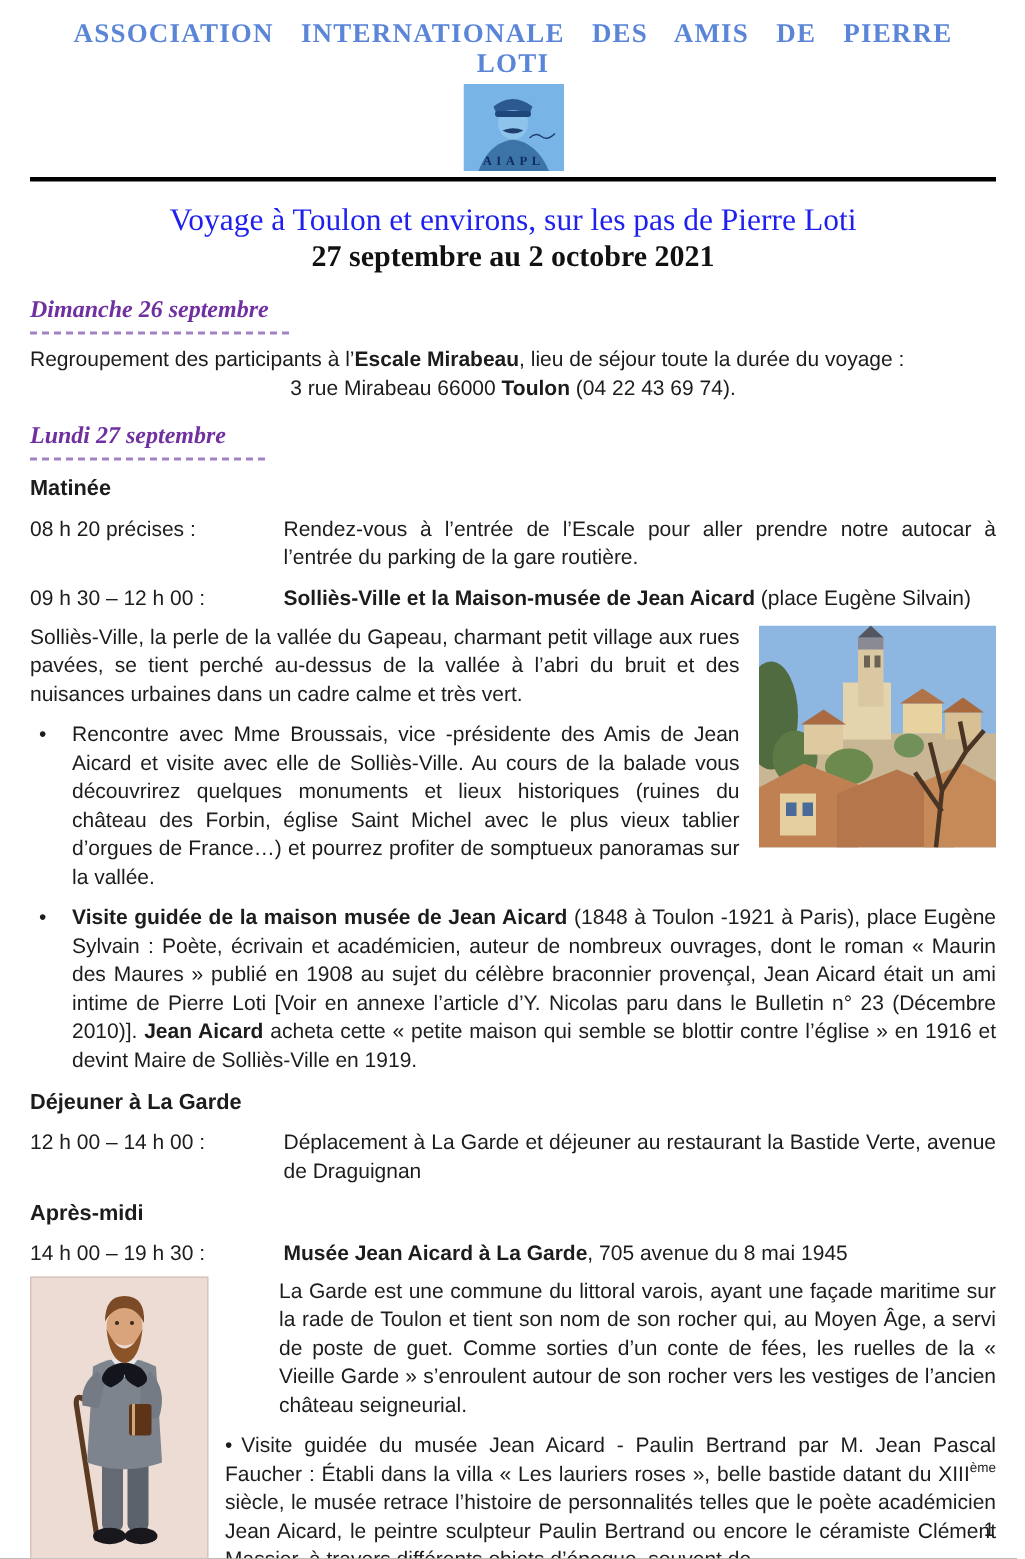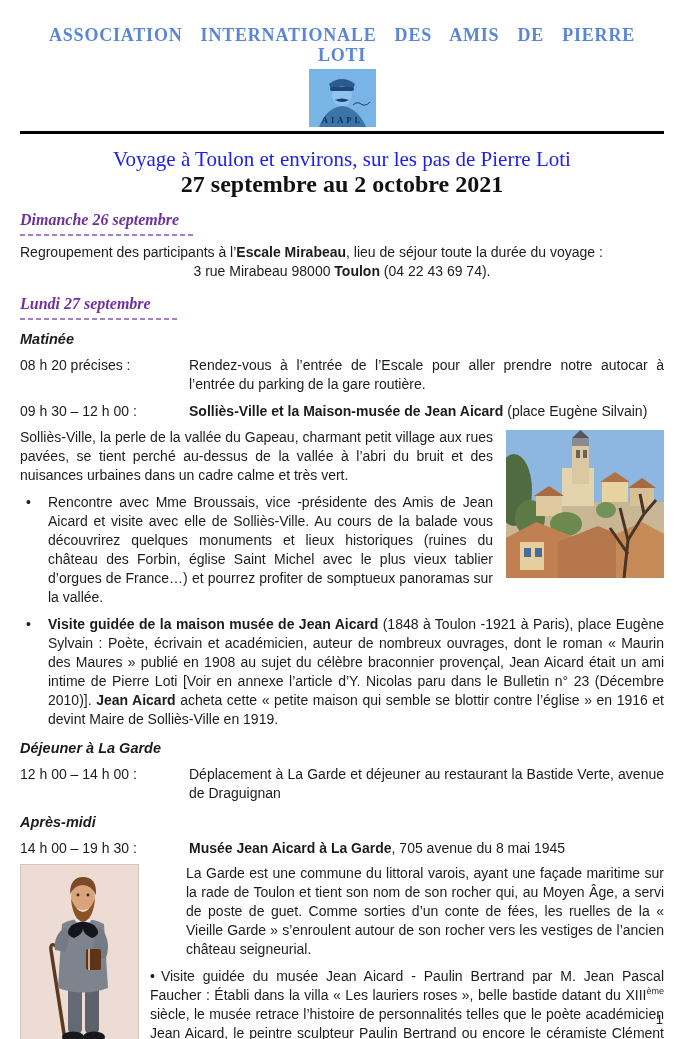--- a/index.html
+++ b/index.html
@@ -1,55 +1,55 @@
 <!DOCTYPE html>
 <html lang="fr"><head>
 <meta charset="utf-8">
 <style>
   * { margin:0; padding:0; box-sizing:border-box; }
   html,body { background:#888; }
   body { width:683px; margin:0 auto; font-family:"Liberation Sans",sans-serif; }
   .page {
     position:relative; width:683px; height:1039px; background:#ffffff;
-    padding:25px 19px 0 20px; overflow:hidden; color:#1c1c1c;
+    padding:12px 19px 0 20px; overflow:hidden; color:#1c1c1c;
     font-size:14px; line-height:19px;
   }
   
   .org-name {
     max-width:586px; margin:0 auto;
     font-family:"Liberation Serif",serif; font-weight:bold;
     font-size:18px; line-height:20px; letter-spacing:.8px; word-spacing:9px;
     color:#5b86d8; text-align:justify; text-align-last:center;
   }
   .logo-wrap { text-align:center; margin-top:4px; height:58px; }
   .rule { border:none; border-top:3px solid #000; margin-top:4px; }
   .title-main {
     margin-top:13px; text-align:center; font-family:"Liberation Serif",serif;
     font-weight:normal; font-size:21px; line-height:25px; color:#2020ee;
   }
   .title-dates {
     text-align:center; font-family:"Liberation Serif",serif;
-    font-weight:bold; font-size:24px; line-height:25px; color:#111;
+    font-weight:bold; font-size:20px; line-height:25px; color:#111;
   }
   
   .day-heading {
     margin-top:12px; font-family:"Liberation Serif",serif;
     font-weight:bold; font-style:italic; font-size:16px; line-height:21px;
     color:#7030a0;
   }
   .dashes {
     height:2px; margin-top:4px;
     background:repeating-linear-gradient(90deg,#a282c4 0 5px,transparent 5px 8px);
   }
   .dashes.w1 { width:176px; }
   .dashes.w2 { width:158px; }
   
   .para { margin-top:7px; text-align:justify; }
   .addr { text-align:center; }
-  .subhead { margin-top:10px; font-weight:bold; font-size:14.5px; line-height:18px;font-style:italic; }
+  .subhead { margin-top:10px; font-weight:bold; font-size:14.5px; line-height:18px; }
   .b { font-weight:bold; }
   .it { }
   .slot { display:grid; grid-template-columns:145px 1fr; margin-top:8px; }
   .slot .desc { text-align:justify;margin-left:24px; }
   .wrap-sec { margin-top:5px; }
   .photo-right { float:right; margin:2px 0 5px 13px; }
   .li { display:grid; grid-template-columns:28px 1fr; margin-top:8px; }
   .blt { padding-left:6px; font-size:14px; }
   .li-text { text-align:justify; }
   sup.ord { font-size:9px; line-height:0; vertical-align:super; }
@@ -85,21 +85,21 @@
 
   <hr class="rule">
 
   <div class="title-main">Voyage à Toulon et environs, sur les pas de Pierre Loti</div>
   <div class="title-dates">27 septembre au 2 octobre 2021</div>
 
   <div class="day-heading">Dimanche 26 septembre</div>
   <div class="dashes w1"></div>
 
   <p class="para"><span>Regroupement des participants à l’</span><span class="b">Escale Mirabeau</span><span>, lieu de séjour toute la durée du voyage :</span></p>
-  <p class="addr"><span>3 rue Mirabeau 98000 </span><span class="b">Toulon</span><span> (04 22 43 69 74).</span></p>
+  <p class="addr"><span>3 rue Mirabeau 66000 </span><span class="b">Toulon</span><span> (04 22 43 69 74).</span></p>
 
   <div class="day-heading">Lundi 27 septembre</div>
   <div class="dashes w2"></div>
 
   <div class="subhead">Matinée</div>
 
   <div class="slot">
     <div class="time">08 h 20 précises :</div>
     <div class="desc">Rendez-vous à l’entrée de l’Escale pour aller prendre notre autocar à l’entrée du parking de la gare routière.</div>
   </div>

